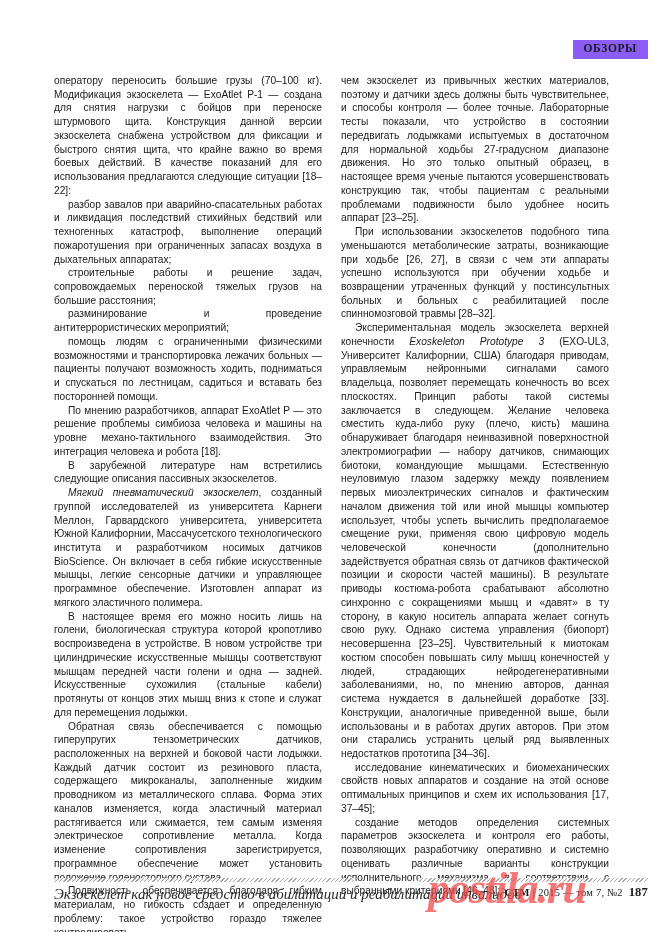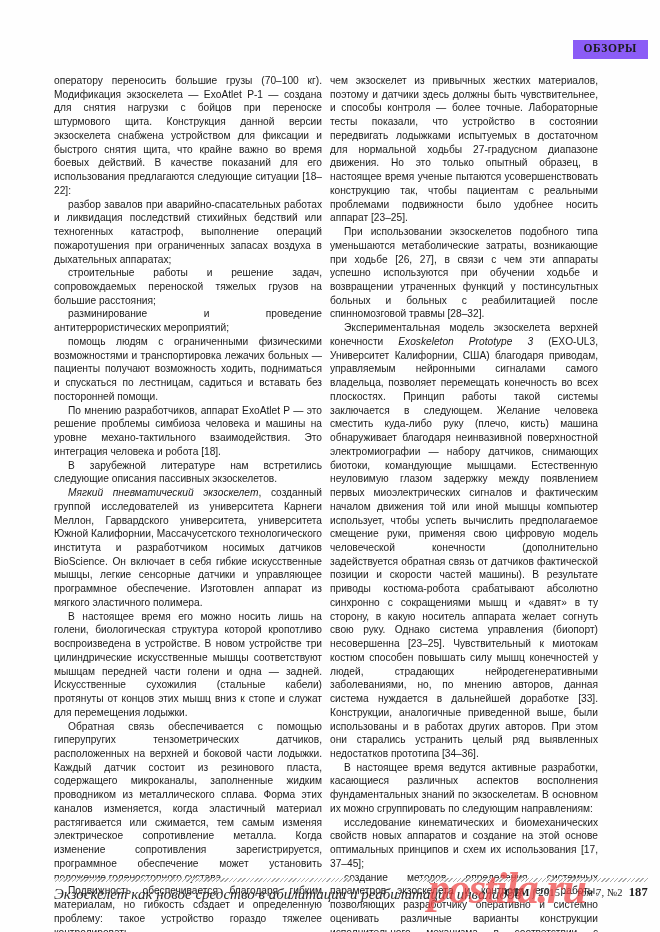--- a/index.html
+++ b/index.html
@@ -42,21 +42,21 @@
   }
 
   
   .columns {
     position: absolute;
     left: 54px;
     top: 74px;
     width: 556px;
     height: 790px;
     display: flex;
-    gap: 8px;
+    gap: 19px;
   }
   .col {
     width: 268px;
     flex: 0 0 268px;
   }
 
   p.para {
     margin: 0;
     font-family: "Liberation Sans", sans-serif;
     font-size: 10.2px;
@@ -174,21 +174,20 @@
       <p class="para"><span class="it">Мягкий пневматический экзоскелет</span><span>, созданный группой исследователей из университета Карнеги Меллон, Гарвардского университета, университета Южной Калифорнии, Массачусетского технологического института и разработчиком носимых датчиков BioScience. Он включает в себя гибкие искусственные мышцы, легкие сенсорные датчики и управляющее программное обеспечение. Изготовлен аппарат из мягкого эластичного полимера.</span></p>
       <p class="para">В настоящее время его можно носить лишь на голени, биологическая структура которой кропотливо воспроизведена в устройстве. В новом устройстве три цилиндрические искусственные мышцы соответствуют мышцам передней части голени и одна — задней. Искусственные сухожилия (стальные кабели) протянуты от концов этих мышц вниз к стопе и служат для перемещения лодыжки.</p>
       <p class="para">Обратная связь обеспечивается с помощью гиперупругих тензометрических датчиков, расположенных на верхней и боковой части лодыжки. Каждый датчик состоит из резинового пласта, содержащего микроканалы, заполненные жидким проводником из металлического сплава. Форма этих каналов изменяется, когда эластичный материал растягивается или сжимается, тем самым изменяя электрическое сопротивление металла. Когда изменение сопротивления зарегистрируется, программное обеспечение может установить положение голеностопного сустава.</p>
       <p class="para">Подвижность обеспечивается благодаря гибким материалам, но гибкость создает и определенную проблему: такое устройство гораздо тяжелее контролировать,</p>
     </div>
 
     <div class="col">
       <p class="para noindent">чем экзоскелет из привычных жестких материалов, поэтому и датчики здесь должны быть чувствительнее, и способы контроля — более точные. Лабораторные тесты показали, что устройство в состоянии передвигать лодыжками испытуемых в достаточном для нормальной ходьбы 27-градусном диапазоне движения. Но это только опытный образец, в настоящее время ученые пытаются усовершенствовать конструкцию так, чтобы пациентам с реальными проблемами подвижности было удобнее носить аппарат [23–25].</p>
       <p class="para">При использовании экзоскелетов подобного типа уменьшаются метаболические затраты, возникающие при ходьбе [26, 27], в связи с чем эти аппараты успешно используются при обучении ходьбе и возвращении утраченных функций у постинсультных больных и больных с реабилитацией после спинномозговой травмы [28–32].</p>
       <p class="para"><span>Экспериментальная модель экзоскелета верхней конечности </span><span class="it">Exoskeleton Prototype 3</span><span> (EXO-UL3, Университет Калифорнии, США) благодаря приводам, управляемым нейронными сигналами самого владельца, позволяет перемещать конечность во всех плоскостях. Принцип работы такой системы заключается в следующем. Желание человека сместить куда-либо руку (плечо, кисть) машина обнаруживает благодаря неинвазивной поверхностной электромиографии — набору датчиков, снимающих биотоки, командующие мышцами. Естественную неуловимую глазом задержку между появлением первых миоэлектрических сигналов и фактическим началом движения той или иной мышцы компьютер использует, чтобы успеть вычислить предполагаемое смещение руки, применяя свою цифровую модель человеческой конечности (дополнительно задействуется обратная связь от датчиков фактической позиции и скорости частей машины). В результате приводы костюма-робота срабатывают абсолютно синхронно с сокращениями мышц и «давят» в ту сторону, в какую носитель аппарата желает согнуть свою руку. Однако система управления (биопорт) несовершенна [23–25]. Чувствительный к миотокам костюм способен повышать силу мышц конечностей у людей, страдающих нейродегенеративными заболеваниями, но, по мнению авторов, данная система нуждается в дальнейшей доработке [33]. Конструкции, аналогичные приведенной выше, были использованы и в работах других авторов. При этом они старались устранить целый ряд выявленных недостатков прототипа [34–36].</span></p>
-      <p class="para">В настоящее время ведутся активные разработки, касающиеся различных аспектов восполнения фундаментальных знаний по экзоскелетам. В основном их можно сгруппировать по следующим направлениям:</p>
       <p class="para">исследование кинематических и биомеханических свойств новых аппаратов и создание на этой основе оптимальных принципов и схем их использования [17, 37–45];</p>
       <p class="para">создание методов определения системных параметров экзоскелета и контроля его работы, позволяющих разработчику оперативно и системно оценивать различные варианты конструкции исполнительного механизма в соответствии с выбранными критериями [46–48];</p>
     </div>
 
   </div>
 
   <div class="footer">
     <div class="rule-left"></div>
     <div class="rule-right"></div>
     <div class="footer-left">Экзоскелет как новое средство в абилитации и реабилитации инвалидов</div>

